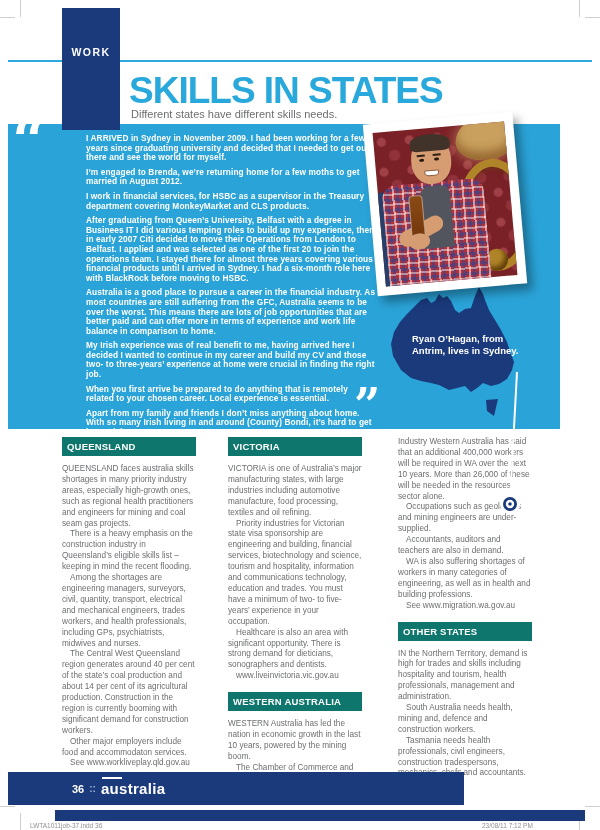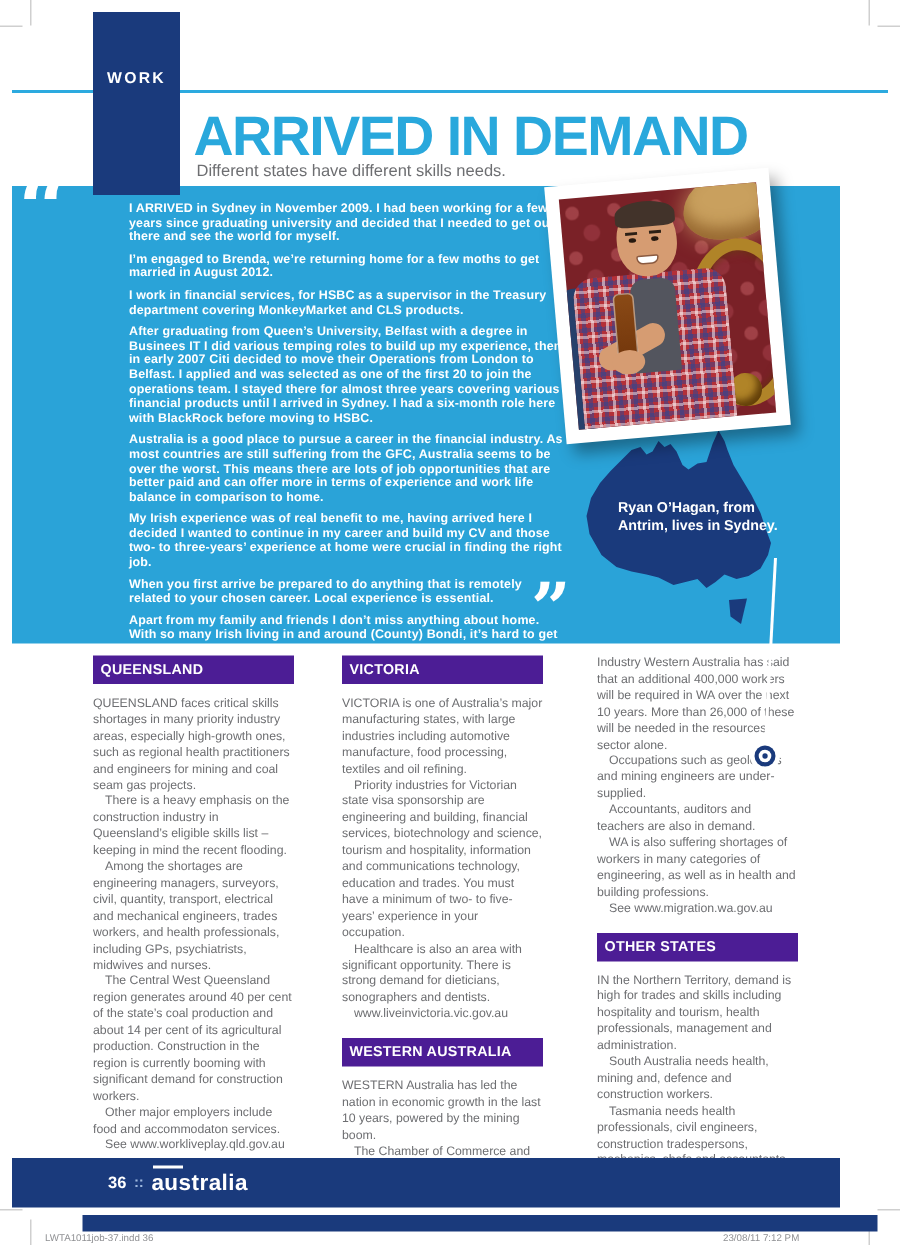--- a/index.html
+++ b/index.html
@@ -94,30 +94,30 @@
     border-radius:4px; }
   .drink-hand { position:absolute; left:26px; top:104px; width:22px; height:16px;
     background:#d69c72; border-radius:50%; }
   .bystander { position:absolute; left:-6px; top:60px; width:22px; height:100px;
     background:#27406b; border-radius:10px; }
 
   
   .col { position:absolute; top:437px; width:134px; }
   .col-1 { left:62px; } .col-2 { left:228px; } .col-3 { left:398px; }
   .col-header {
-    background:#4c1d95; color:#fff; font-size:9.5px; font-weight:bold;
+    background:#0f766e; color:#fff; font-size:9.5px; font-weight:bold;
     padding:4px 0 4px 5px; letter-spacing:0.2px; margin-bottom:8px;
   }
   .col-header.mid { margin-top:10px; }
   .col p { color:#6d6e71; font-size:8.2px; line-height:10.9px; text-indent:8px; }
   .col p.first { text-indent:0; }
 
   
   .footer {
-    position:absolute; left:8px; top:772px; width:552px; height:33px; background:#1a3a7c;
+    position:absolute; left:8px; top:772px; width:456px; height:33px; background:#1a3a7c;
     display:flex; align-items:center; padding-left:64px; z-index:5; color:#fff;
   }
   .footer .page-num { font-size:11px; font-weight:bold; }
   .footer .sep { font-size:10px; margin:0 5px; color:#9db7dd; font-weight:bold; }
   .footer .brand { font-size:15px; font-weight:bold; letter-spacing:0.3px; position:relative; }
   .footer .brand::before { content:""; position:absolute; left:1px; top:-3px; width:20px; height:2px; background:#fff; }
 
   .print-strip { position:absolute; left:55px; top:810px; width:530px; height:11px; background:#1a3a7c; }
   .print-left  { position:absolute; left:30px;  top:822px; font-size:6.5px; color:#8f9093; }
   .print-right { position:absolute; left:482px; top:822px; font-size:6.5px; color:#8f9093; }
@@ -133,21 +133,21 @@
   <div class="mark" style="left:585px;top:17px;width:15px;height:1px"></div>
   <div class="mark" style="left:0;top:806px;width:15px;height:1px"></div>
   <div class="mark" style="left:20px;top:813px;width:1px;height:17px"></div>
   <div class="mark" style="left:585px;top:806px;width:15px;height:1px"></div>
   <div class="mark" style="left:579px;top:813px;width:1px;height:17px"></div>
 
   <div class="header-rule"></div>
   <div class="work-tab">
     <span>WORK</span>
   </div>
-  <h1 class="title">ARRIVED IN DEMAND</h1>
+  <h1 class="title">SKILLS IN STATES</h1>
   <div class="subtitle">Different states have different skills needs.</div>
 
   <div class="quote-box">
     <div class="open-quote">“</div>
     <div class="quote-text">
       <p>I ARRIVED in Sydney in November 2009. I had been working for a few years since graduating university and decided that I needed to get out there and see the world for myself.</p>
       <p>I’m engaged to Brenda, we’re returning home for a few moths to get married in August 2012.</p>
       <p>I work in financial services, for HSBC as a supervisor in the Treasury department covering MonkeyMarket and CLS products.</p>
       <p>After graduating from Queen’s University, Belfast with a degree in Businees IT I did various temping roles to build up my experience, then in early 2007 Citi decided to move their Operations from London to Belfast. I applied and was selected as one of the first 20 to join the operations team. I stayed there for almost three years covering various financial products until I arrived in Sydney. I had a six-month role here with BlackRock before moving to HSBC.</p>
       <p>Australia is a good place to pursue a career in the financial industry. As most countries are still suffering from the GFC, Australia seems to be over the worst. This means there are lots of job opportunities that are better paid and can offer more in terms of experience and work life balance in comparison to home.</p>
@@ -192,21 +192,21 @@
         <div class="person-smile"></div>
         <div class="person-arm"></div>
         <div class="drink-glass"></div>
         <div class="drink-hand"></div>
       </div>
     </div>
   </div>
 
   <div class="col col-1">
     <div class="col-header">QUEENSLAND</div>
-    <p class="first">QUEENSLAND faces critical skills shortages in many priority industry areas, especially high-growth ones, such as regional health practitioners and engineers for mining and coal seam gas projects.</p>
+    <p class="first">QUEENSLAND faces australia skills shortages in many priority industry areas, especially high-growth ones, such as regional health practitioners and engineers for mining and coal seam gas projects.</p>
     <p>There is a heavy emphasis on the construction industry in Queensland’s eligible skills list – keeping in mind the recent flooding.</p>
     <p>Among the shortages are engineering managers, surveyors, civil, quantity, transport, electrical and mechanical engineers, trades workers, and health professionals, including GPs, psychiatrists, midwives and nurses.</p>
     <p>The Central West Queensland region generates around 40 per cent of the state’s coal production and about 14 per cent of its agricultural production. Construction in the region is currently booming with significant demand for construction workers.</p>
     <p>Other major employers include food and accommodaton services.</p>
     <p>See www.workliveplay.qld.gov.au</p>
   </div>
 
   <div class="col col-2">
     <div class="col-header">VICTORIA</div>
     <p class="first">VICTORIA is one of Australia’s major manufacturing states, with large industries including automotive manufacture, food processing, textiles and oil refining.</p>

